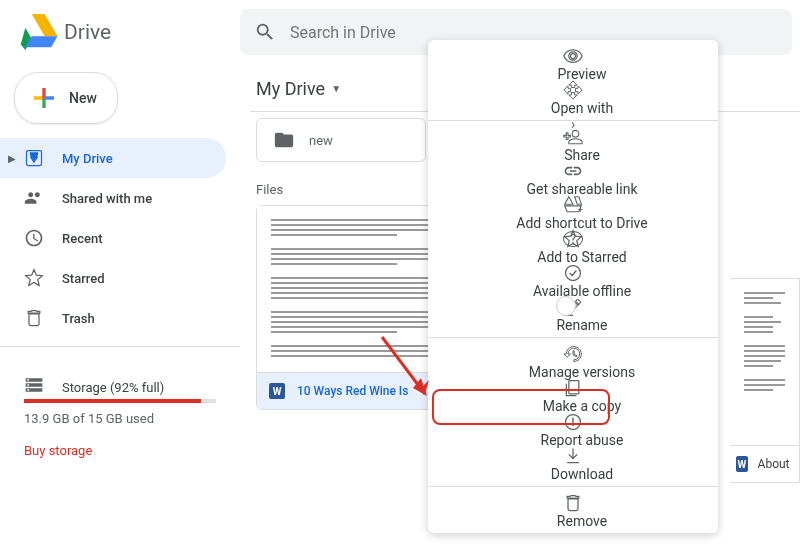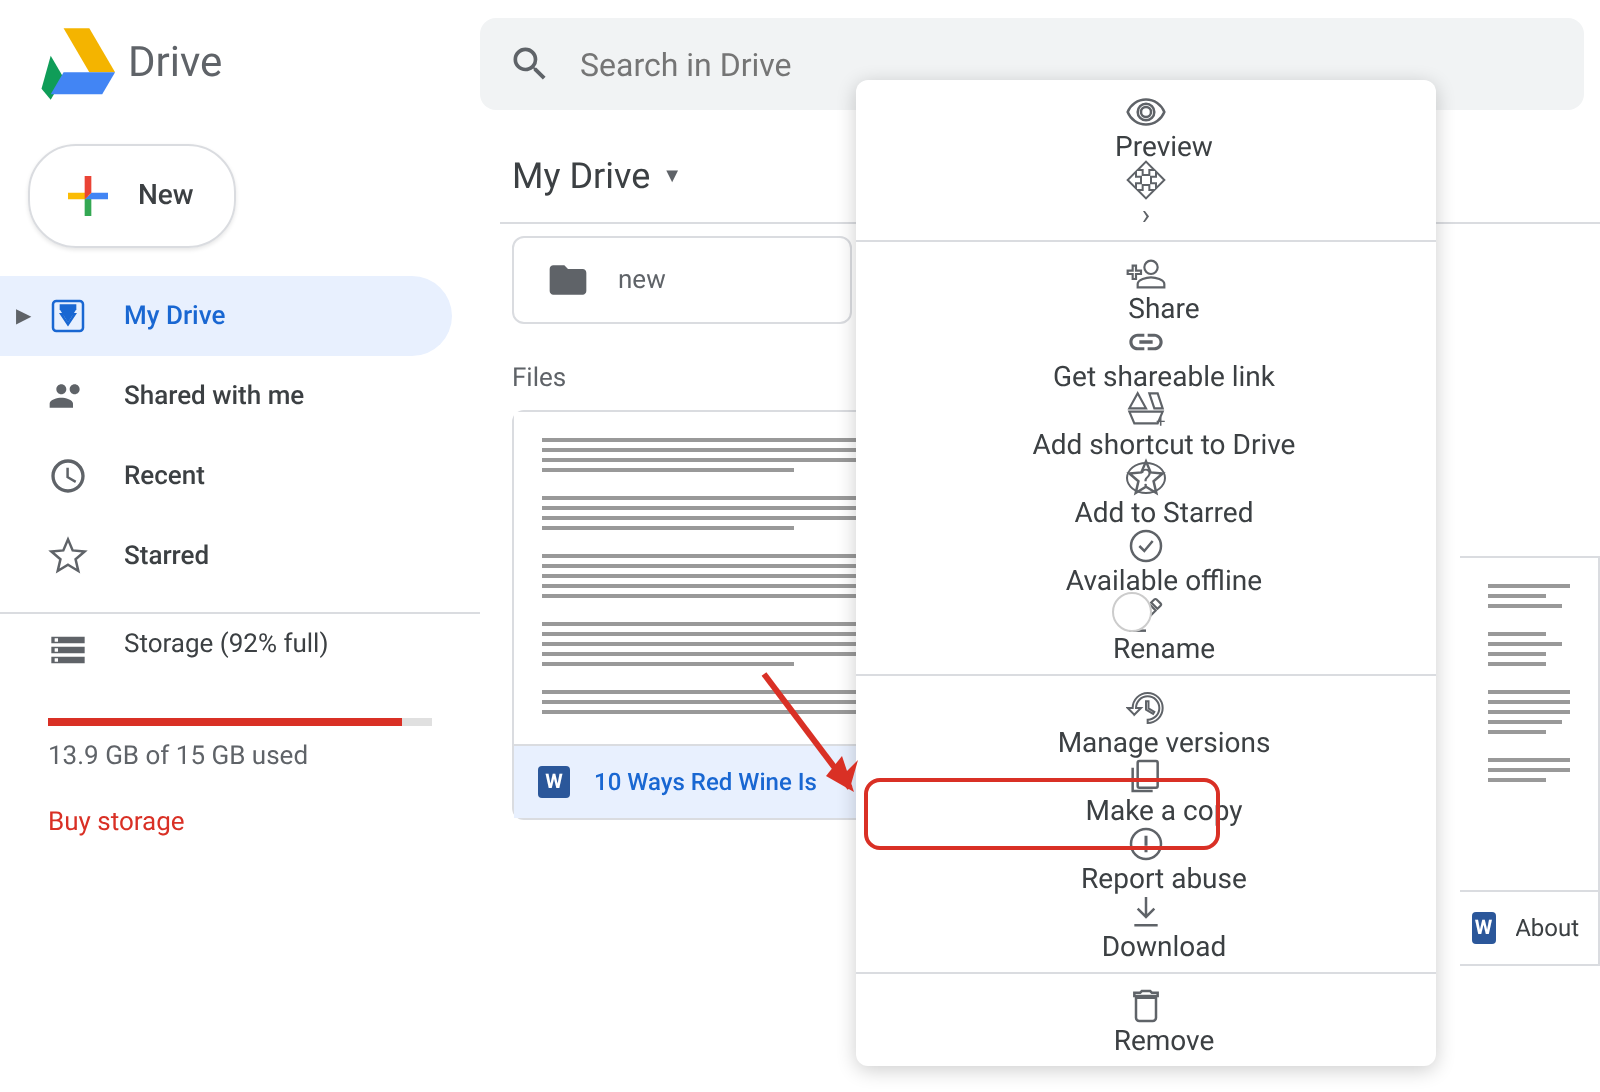--- a/index.html
+++ b/index.html
@@ -20,21 +20,21 @@
 .new-btn .plus { width: 30px; height: 30px; }
 .new-btn span { font-size: 14px; font-weight: 500; color: #3c4043; margin-left: 10px; }
 .nav-item { display: flex; align-items: center; height: 40px; padding-left: 24px; border-radius: 0 20px 20px 0; margin-right: 14px; cursor: pointer; }
 .nav-item.active { background: #e8f0fe; }
 .nav-item.active .nav-icon, .nav-item.active .nav-label { color: #1967d2; fill: #1967d2; }
 .nav-item .tri { position: absolute; left: 8px; color: #5f6368; font-size: 10px; }
 .nav-icon { width: 20px; height: 20px; fill: #5f6368; color: #5f6368; }
 .nav-label { font-size: 13px; color: #3c4043; margin-left: 18px; font-weight: 500; }
 .divider { height: 1px; background: #dadce0; margin: 8px 0; }
 .storage { padding: 0 24px; }
-.storage .storage-row { display: flex; align-items: flex-start; height: 40px; }
+.storage .storage-row { display: flex; align-items: flex-end; height: 40px; }
 .storage-label { font-size: 13px; color: #3c4043; margin-left: 18px; }
 .progress { height: 4px; background: #e0e0e0; margin: 4px 0 8px 0; }
 .progress-fill { height: 100%; width: 92%; background: #d93025; }
 .storage-used { font-size: 13px; color: #5f6368; display: block; margin-bottom: 14px; }
 .buy { font-size: 13px; color: #d93025; cursor: pointer; }
 
 .content { flex: 1; padding: 8px 0 0 10px; position: relative; }
 .breadcrumb { display: flex; align-items: center; font-size: 18px; color: #3c4043; padding: 6px 0 12px 6px; }
 .breadcrumb .chev { margin-left: 6px; font-size: 10px; color: #5f6368; }
 .folder-row { border: 1px solid #dadce0; border-radius: 6px; display: inline-flex; align-items: center; padding: 10px 16px; margin: 6px 0 12px 6px; width: 170px; }
@@ -120,20 +120,26 @@
           <path d="M12 2C6.48 2 2 6.48 2 12s4.48 10 10 10 10-4.48 10-10S17.52 2 12 2zm0 18c-4.41 0-8-3.59-8-8s3.59-8 8-8 8 3.59 8 8-3.59 8-8 8zm.5-13H11v6l5.25 3.15.75-1.23-4.5-2.67z"></path>
         </svg>
       <span class="nav-label">Recent</span>
     </div>
     <div class="nav-item">
       <svg class="nav-icon" viewBox="0 0 24 24">
           <path d="M12 17.27L18.18 21l-1.64-7.03L22 9.24l-7.19-.61L12 2 9.19 8.63 2 9.24l5.46 4.73L5.82 21z" fill="none" stroke="currentColor" stroke-width="1.5"></path>
         </svg>
       <span class="nav-label">Starred</span>
     </div>
+    <div class="nav-item">
+      <svg class="nav-icon" viewBox="0 0 24 24">
+          <path d="M6 19c0 1.1.9 2 2 2h8c1.1 0 2-.9 2-2V7H6v12zM19 4h-3.5l-1-1h-5l-1 1H5v2h14V4z" fill="none" stroke="currentColor" stroke-width="1.5"></path>
+        </svg>
+      <span class="nav-label">Trash</span>
+    </div>
     <div class="divider"></div>
     <div class="storage">
       <div class="storage-row">
         <svg class="nav-icon" viewBox="0 0 24 24">
             <path d="M2 20h20v-4H2v4zm2-3h2v2H4v-2zM2 4v4h20V4H2zm4 3H4V5h2v2zm-4 7h20v-4H2v4zm2-3h2v2H4v-2z"></path>
           </svg>
         <span class="storage-label">Storage (92% full)</span>
       </div>
       <div class="progress">
           <div class="progress-fill"></div>
@@ -224,20 +230,21 @@
   <div class="menu-item">
     <svg class="mi-icon" viewBox="0 0 24 24">
         <path d="M12 4.5C7 4.5 2.73 7.61 1 12c1.73 4.39 6 7.5 11 7.5s9.27-3.11 11-7.5c-1.73-4.39-6-7.5-11-7.5zM12 17c-2.76 0-5-2.24-5-5s2.24-5 5-5 5 2.24 5 5-2.24 5-5 5zm0-8c-1.66 0-3 1.34-3 3s1.34 3 3 3 3-1.34 3-3-1.34-3-3-3z" fill="none" stroke="currentColor" stroke-width="1.5"></path>
       </svg>
     <span class="mi-label">Preview</span>
   </div>
   <div class="menu-item">
     <svg class="mi-icon" viewBox="0 0 24 24">
         <path d="M10 9h4V6h3l-5-5-5 5h3v3zm-1 1H6V7l-5 5 5 5v-3h3v-4zm14 2l-5-5v3h-3v4h3v3l5-5zm-9 3h-4v3H7l5 5 5-5h-3v-3z" fill="none" stroke="currentColor" stroke-width="1.2"></path>
       </svg>
+    <span class="mi-label">Open with</span>
     <span class="mi-chev">›</span>
   </div>
   <div class="menu-div"></div>
   <div class="menu-item">
     <svg class="mi-icon" viewBox="0 0 24 24">
         <path d="M15 12c2.21 0 4-1.79 4-4s-1.79-4-4-4-4 1.79-4 4 1.79 4 4 4zm-9-2V7H4v3H1v2h3v3h2v-3h3v-2H6zm9 4c-2.67 0-8 1.34-8 4v2h16v-2c0-2.66-5.33-4-8-4z" fill="none" stroke="currentColor" stroke-width="1.3"></path>
       </svg>
     <span class="mi-label">Share</span>
   </div>
   <div class="menu-item">

